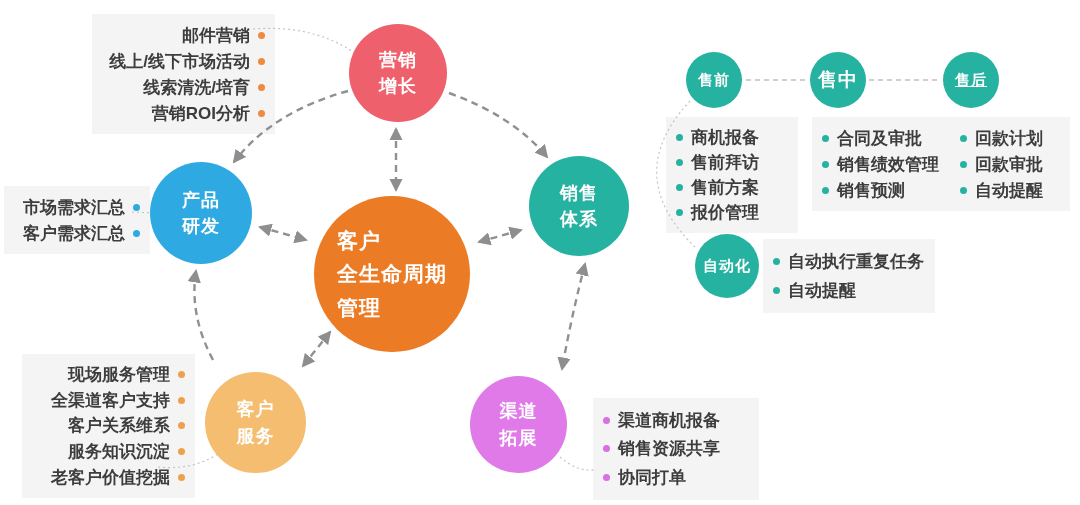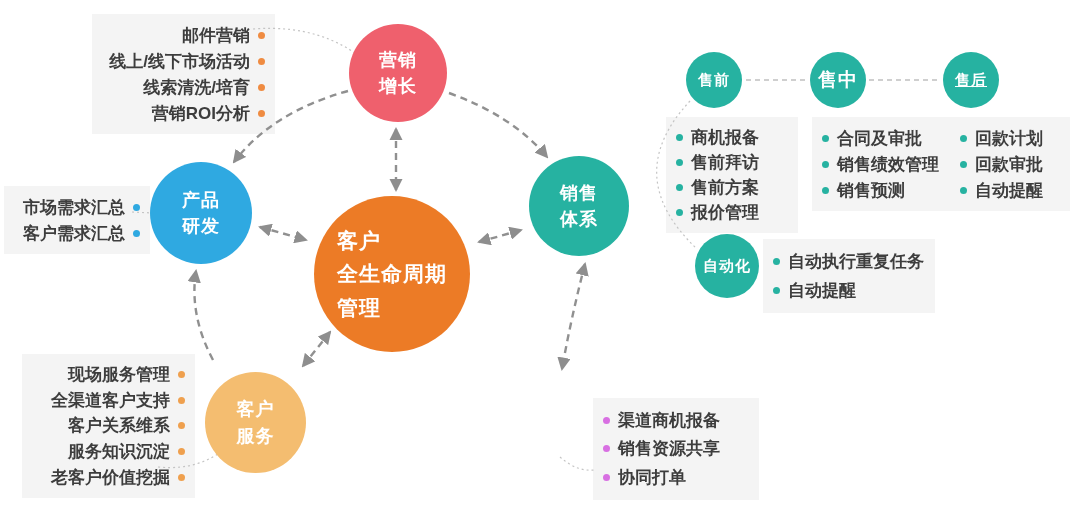--- a/index.html
+++ b/index.html
@@ -109,20 +109,24 @@
   <div class="node c-postsale" style="background: rgb(38, 178, 161);">
     <span class="nlabel">售后</span>
   </div>
   <div class="node c-automation" style="background: rgb(38, 178, 161);">
     <span class="nlabel">自动化</span>
   </div>
   <div class="node c-service" style="background: rgb(244, 189, 112);">
     <span class="nlabel">客户
 服务</span>
   </div>
+  <div class="node c-channel" style="background: rgb(224, 122, 232);">
+    <span class="nlabel">渠道
+拓展</span>
+  </div>
 
   <div class="panel p-marketing">
     <div class="row r-right">
       <span class="txt">邮件营销</span>
       <i class="dot d-orange"></i>
       </div>
     <div class="row r-right">
       <span class="txt">线上/线下市场活动</span>
       <i class="dot d-orange"></i>
       </div>

